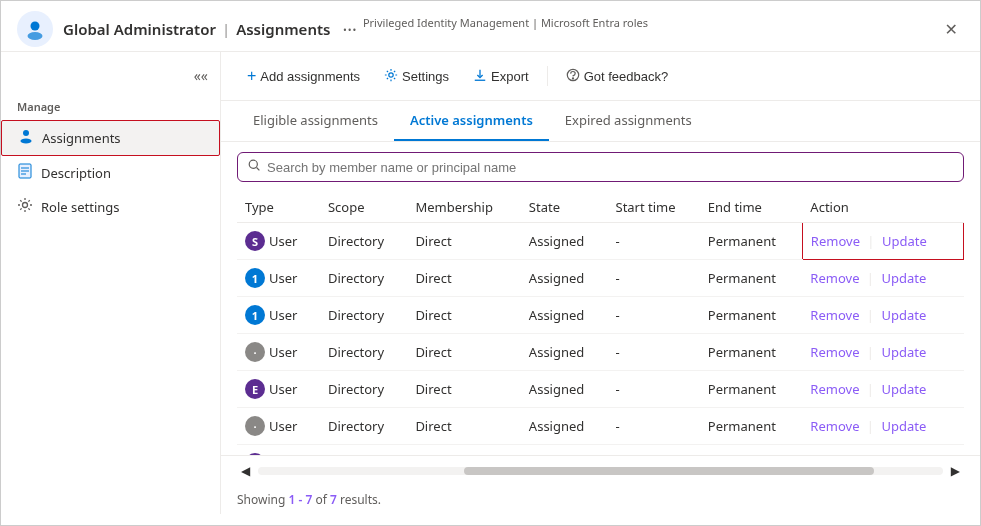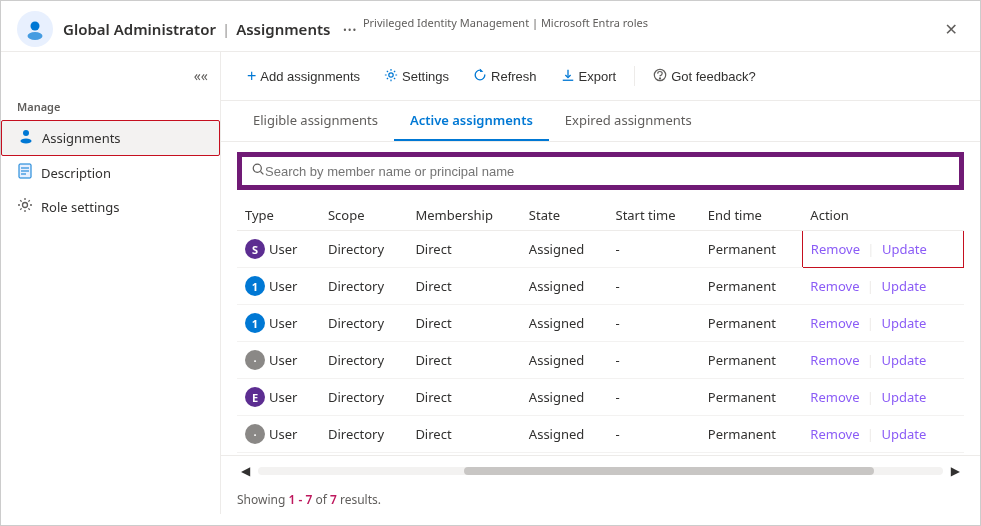--- a/index.html
+++ b/index.html
@@ -181,23 +181,24 @@
       color: #0078d4;
       border-bottom: 2px solid #0078d4;
       font-weight: 600;
     }
 
     
     .search-bar {
       display: flex;
       align-items: center;
       margin: 10px 16px;
-      border: 5px solid #701a75;
-      border-radius: 0;
+      border: 1px solid #701a75;
+      border-radius: 6px;
       padding: 5px 10px;
+      gap: 6px;
     }
     .search-bar input {
       border: none;
       outline: none;
       flex: 1;
       font-size: 13px;
       color: #323130;
     }
     .search-icon {
       color: #605e5c;
@@ -284,21 +285,21 @@
       border-radius: 4px;
     }
 
     
     .footer {
       padding: 6px 16px;
       font-size: 12px;
       color: #605e5c;
     }
     .footer .count-highlight {
-      color: #be185d;
+      color: #8b5cf6;
       font-weight: 600;
     }
   </style>
 </head>
 <body>
 
 <div class="header">
   <div class="header-left">
     <div class="avatar">
       <svg width="22" height="22" viewBox="0 0 22 22" fill="none">
@@ -370,29 +371,20 @@
         <span>Add assignments</span>
       </button>
       <button class="toolbar-btn">
         <span class="icon">
           <svg width="14" height="14" viewBox="0 0 16 16" fill="none" stroke="#0078d4" stroke-width="1.4">
             <circle cx="8" cy="8" r="2.5"></circle>
             <path d="M8 1v2M8 13v2M1 8h2M13 8h2M3.22 3.22l1.41 1.41M11.37 11.37l1.41 1.41M3.22 12.78l1.41-1.41M11.37 4.63l1.41-1.41"></path>
           </svg>
         </span>
         <span>Settings</span>
-      </button>
-      <button class="toolbar-btn">
-        <span class="icon">
-          <svg width="14" height="14" viewBox="0 0 16 16" fill="none" stroke="#0078d4" stroke-width="1.5">
-            <path d="M13.5 8A5.5 5.5 0 1 1 8 2.5" stroke-linecap="round"></path>
-            <polyline points="8,1 11,4 8,4" fill="#0078d4" stroke="#0078d4" stroke-width="1"></polyline>
-          </svg>
-        </span>
-        <span>Refresh</span>
       </button>
       <button class="toolbar-btn">
         <span class="icon">
           <svg width="14" height="14" viewBox="0 0 16 16" fill="none" stroke="#0078d4" stroke-width="1.5">
             <line x1="8" y1="2" x2="8" y2="10"></line>
             <polyline points="5,8 8,11 11,8"></polyline>
             <line x1="2" y1="14" x2="14" y2="14"></line>
           </svg>
         </span>
         <span>Export</span>

